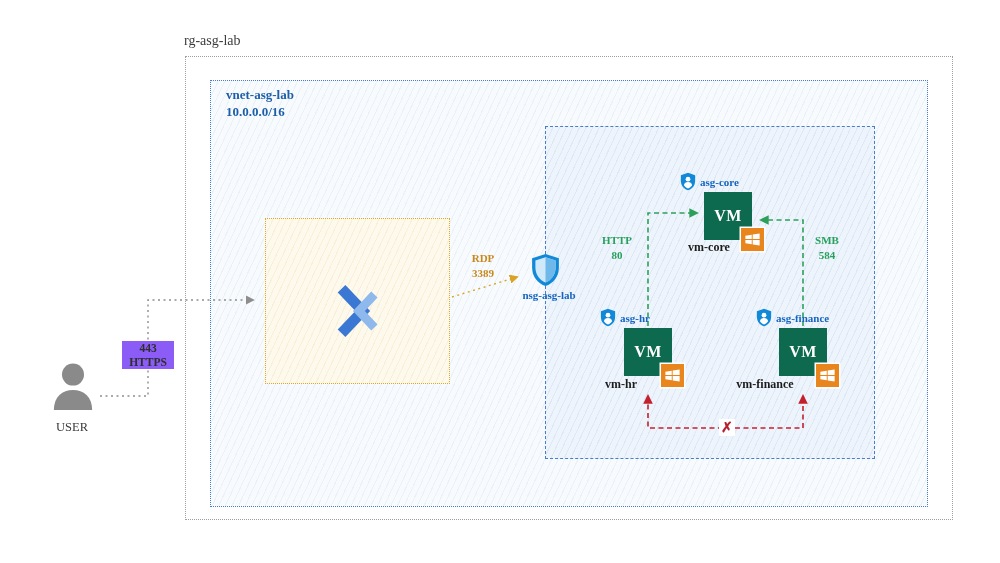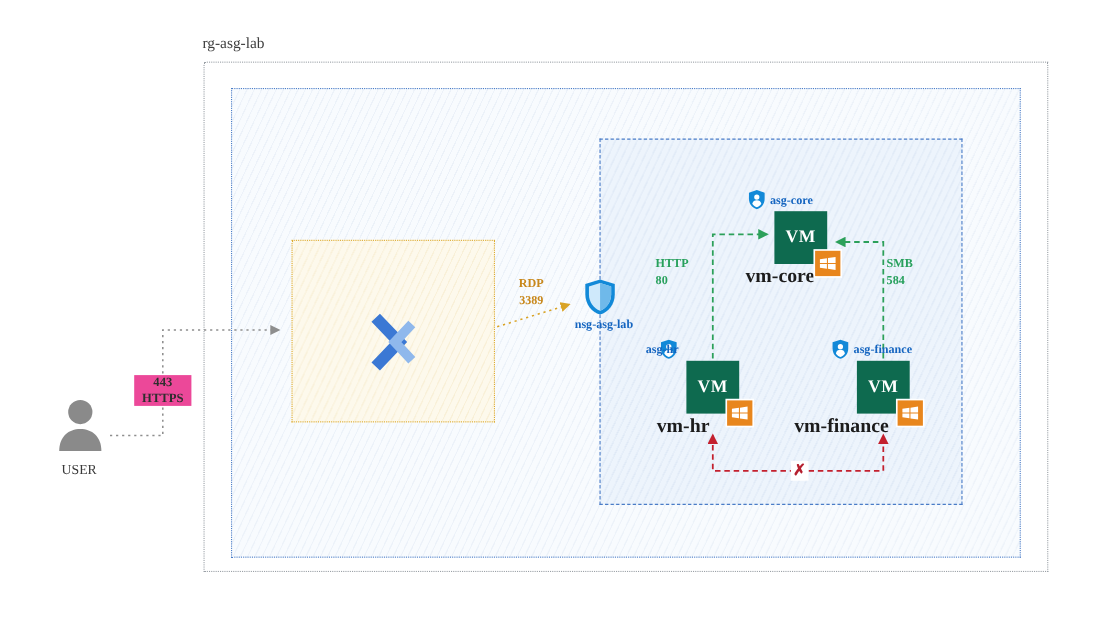--- a/index.html
+++ b/index.html
@@ -21,25 +21,25 @@
     background-color:#fdf9ec;
     background-image:repeating-linear-gradient(115deg, rgba(215,170,60,0.12) 0px, rgba(215,170,60,0.12) 1px, transparent 1px, transparent 6px);
   }
 
   .t-rg     { color:#3c3c3c; font-size:14px; }
   .t-blue   { color:#1c5ea8; font-weight:bold; font-size:13px; line-height:17px; }
   .t-orange { color:#c8911b; font-weight:bold; font-size:13px; line-height:17px; }
   .t-dark   { color:#41392c; font-weight:bold; font-size:13px; line-height:17px; }
   .t-asg    { color:#1565c0; font-weight:bold; font-size:11px; }
   .t-nsg    { color:#1565c0; font-weight:bold; font-size:11px; text-align:center; }
-  .t-flow-green  { color:#27a05c; font-weight:bold; font-size:11px; text-align:left; line-height:15px; }
+  .t-flow-green  { color:#27a05c; font-weight:bold; font-size:11px; text-align:center; line-height:15px; }
   .t-flow-orange { color:#c8881c; font-weight:bold; font-size:11px; text-align:center; line-height:15px; }
-  .t-port   { color:#2e2e2e; font-weight:bold; font-size:11.5px; text-align:center; line-height:14px; background:#ec4899; }
+  .t-port   { color:#2e2e2e; font-weight:bold; font-size:11.5px; text-align:center; line-height:14px; background:#8b5cf6; }
   .t-user   { color:#3a3a3a; font-weight:normal; font-size:12.5px; text-align:center; }
-  .t-vmname { color:#1c1c1c; font-weight:bold; font-size:18px; text-align:center; }
+  .t-vmname { color:#1c1c1c; font-weight:bold; font-size:12px; text-align:center; }
 
   .vm-square {
     position:absolute; width:48px; height:48px; background:#0e6a4f;
     color:#fff; display:flex; align-items:center; justify-content:center;
     font-weight:bold; font-size:16px; letter-spacing:0.5px; z-index:4;
   }
   .win-tile {
     position:absolute; width:23px; height:23px; background:#e8861d;
     box-shadow:0 0 0 1.5px #ffffff; z-index:5;
     display:flex; align-items:center; justify-content:center;
@@ -54,20 +54,24 @@
 </style>
 </head>
 <body>
 
 <div class="canvas">
 
   <div class="lbl t-rg" style="left:184px; top:33px;">rg-asg-lab</div>
   <div class="box z1" style="left:185px; top:56px; width:768px; height:464px; border:1.5px dotted #9aa0a6;"></div>
 
   <div class="box z1 hatch-vnet" style="left:210px; top:80px; width:718px; height:427px; border:1.5px dotted #4a7cc7;"></div>
+  <div class="lbl t-blue" style="left:226px; top:86px; z-index:2;">
+    <div>vnet-asg-lab</div>
+    <div>10.0.0.0/16</div>
+  </div>
 
   <div class="box z2 hatch-bastion" style="left:265px; top:218px; width:185px; height:166px; border:1.5px dotted #dcaa2e;"></div>
 
   <div class="icon-layer" style="left:326px; top:283px;">
     <svg width="62" height="56" viewBox="0 0 64 58">
       <path d="M16 6 L38 29 L16 52" fill="none" stroke="#3b78d4" stroke-width="11" stroke-linejoin="miter"></path>
       <path d="M50 12 L34 29 L50 46" fill="none" stroke="#8fb8ec" stroke-width="9" stroke-linejoin="miter"></path>
     </svg>
   </div>
 
@@ -131,21 +135,21 @@
   </div>
   <div class="lbl t-vmname" style="left:669px; top:240px; width:80px; z-index:4;">vm-core</div>
 
   <div class="icon-layer" style="left:600px; top:308px;">
     <svg width="16" height="19" viewBox="0 0 20 24">
       <path d="M10 1 L19 4 V11 C19 17.5 15 21.5 10 23 C5 21.5 1 17.5 1 11 V4 Z" fill="#1289d8"></path>
       <circle cx="10" cy="9" r="3" fill="#fff"></circle>
       <path d="M4.8 16.8 C5.4 13.8 7.3 12.7 10 12.7 C12.7 12.7 14.6 13.8 15.2 16.8 C13.8 18.8 12 20.1 10 20.8 C8 20.1 6.2 18.8 4.8 16.8 Z" fill="#fff"></path>
     </svg>
   </div>
-  <div class="lbl t-asg" style="left:587px; top:312px; z-index:4;">asg-hr</div>
+  <div class="lbl t-asg" style="left:620px; top:312px; z-index:4;">asg-hr</div>
   <div class="vm-square" style="left:624px; top:328px;">VM</div>
   <div class="win-tile" style="left:661px; top:364px;">
     <svg width="19" height="19" viewBox="0 0 20 20">
       <g fill="#ffffff">
         <path d="M2.5 6 L9.2 5 V9.5 H2.5 Z"></path>
         <path d="M10.2 4.85 L17.5 3.75 V9.5 H10.2 Z"></path>
         <path d="M2.5 10.5 H9.2 V15 L2.5 14 Z"></path>
         <path d="M10.2 10.5 H17.5 V16.25 L10.2 15.15 Z"></path>
       </g>
     </svg>

